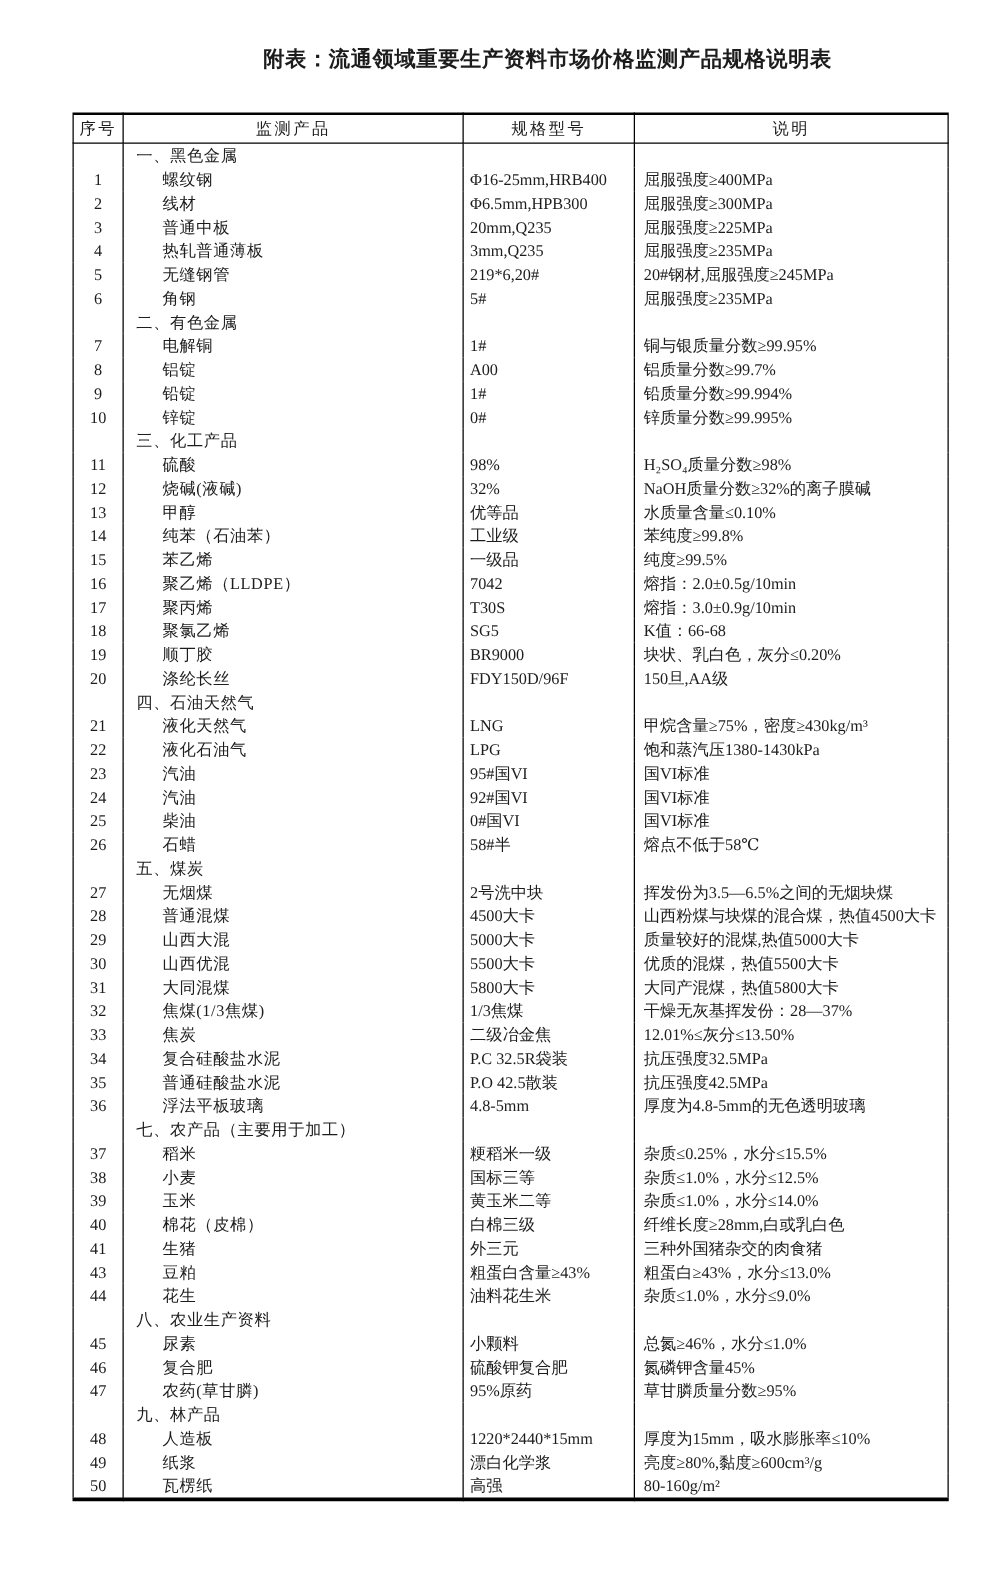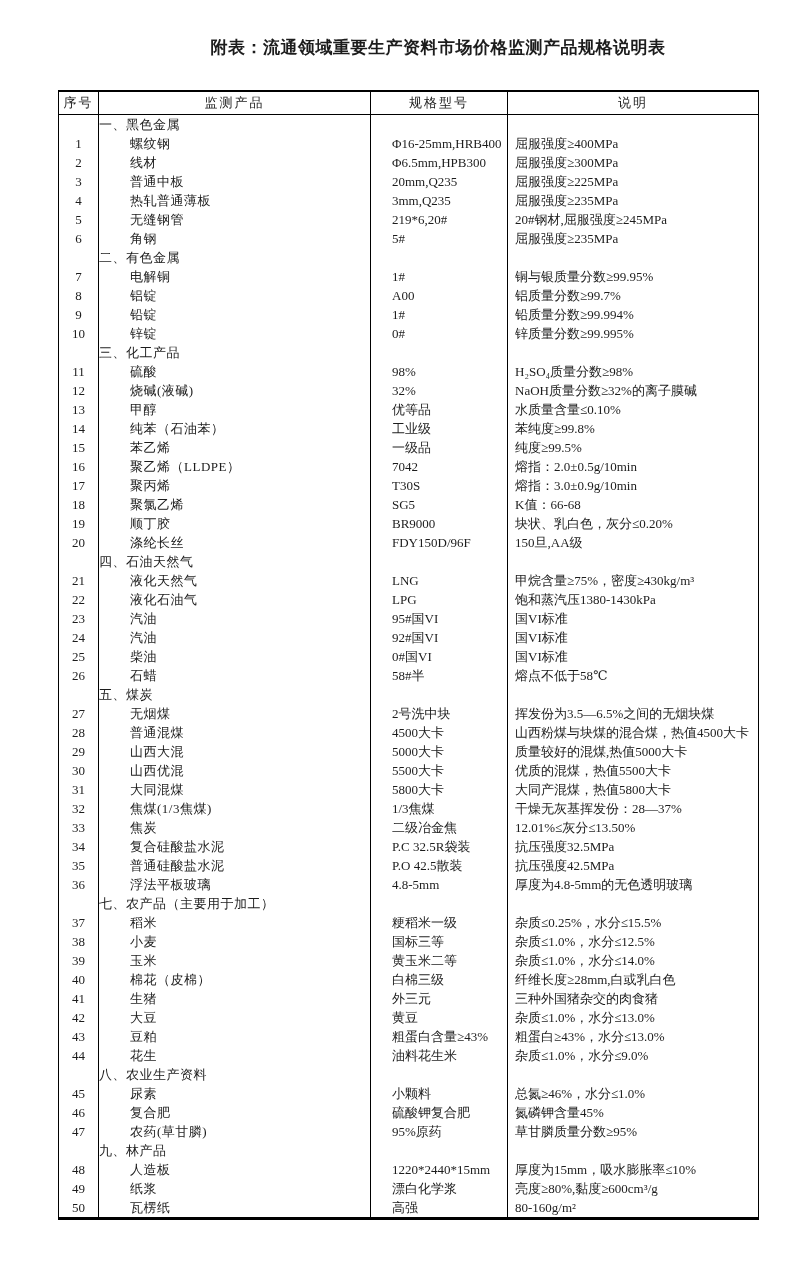--- a/index.html
+++ b/index.html
@@ -59,23 +59,23 @@
   td {
     border-left: 1px solid #000;
     border-right: 1px solid #000;
     height: 19px;
     line-height: 17px;
     padding: 0;
     vertical-align: middle;
     overflow: hidden;
   }
   td.no { text-align: center; font-family: "Liberation Serif", serif; }
-  td.product { padding-left: 0; letter-spacing: 0.5px; }
+  td.product { padding-left: 10px; letter-spacing: 0.5px; }
   tr.item-row td.product { padding-left: 31px; }
-  td.spec { padding-left: 21px; }
+  td.spec { padding-left: 5px; }
   td.desc { padding-left: 7px; line-height: 16px; margin-top: 35px; }
 </style>
 </head>
 <body>
 
 <div class="page">
   <div class="doc-title">附表：流通领域重要生产资料市场价格监测产品规格说明表</div>
 
   <table class="spec-table">
     <colgroup>
@@ -369,26 +369,20 @@
           <td class="spec">白棉三级</td>
           <td class="desc">纤维长度≥28mm,白或乳白色</td>
         </tr>
         <tr class="item-row">
           <td class="no">41</td>
           <td class="product">生猪</td>
           <td class="spec">外三元</td>
           <td class="desc">三种外国猪杂交的肉食猪</td>
         </tr>
         <tr class="item-row">
-          <td class="no">42</td>
-          <td class="product">大豆</td>
-          <td class="spec">黄豆</td>
-          <td class="desc">杂质≤1.0%，水分≤13.0%</td>
-        </tr>
-        <tr class="item-row">
           <td class="no">43</td>
           <td class="product">豆粕</td>
           <td class="spec">粗蛋白含量≥43%</td>
           <td class="desc">粗蛋白≥43%，水分≤13.0%</td>
         </tr>
         <tr class="item-row">
           <td class="no">44</td>
           <td class="product">花生</td>
           <td class="spec">油料花生米</td>
           <td class="desc">杂质≤1.0%，水分≤9.0%</td>

